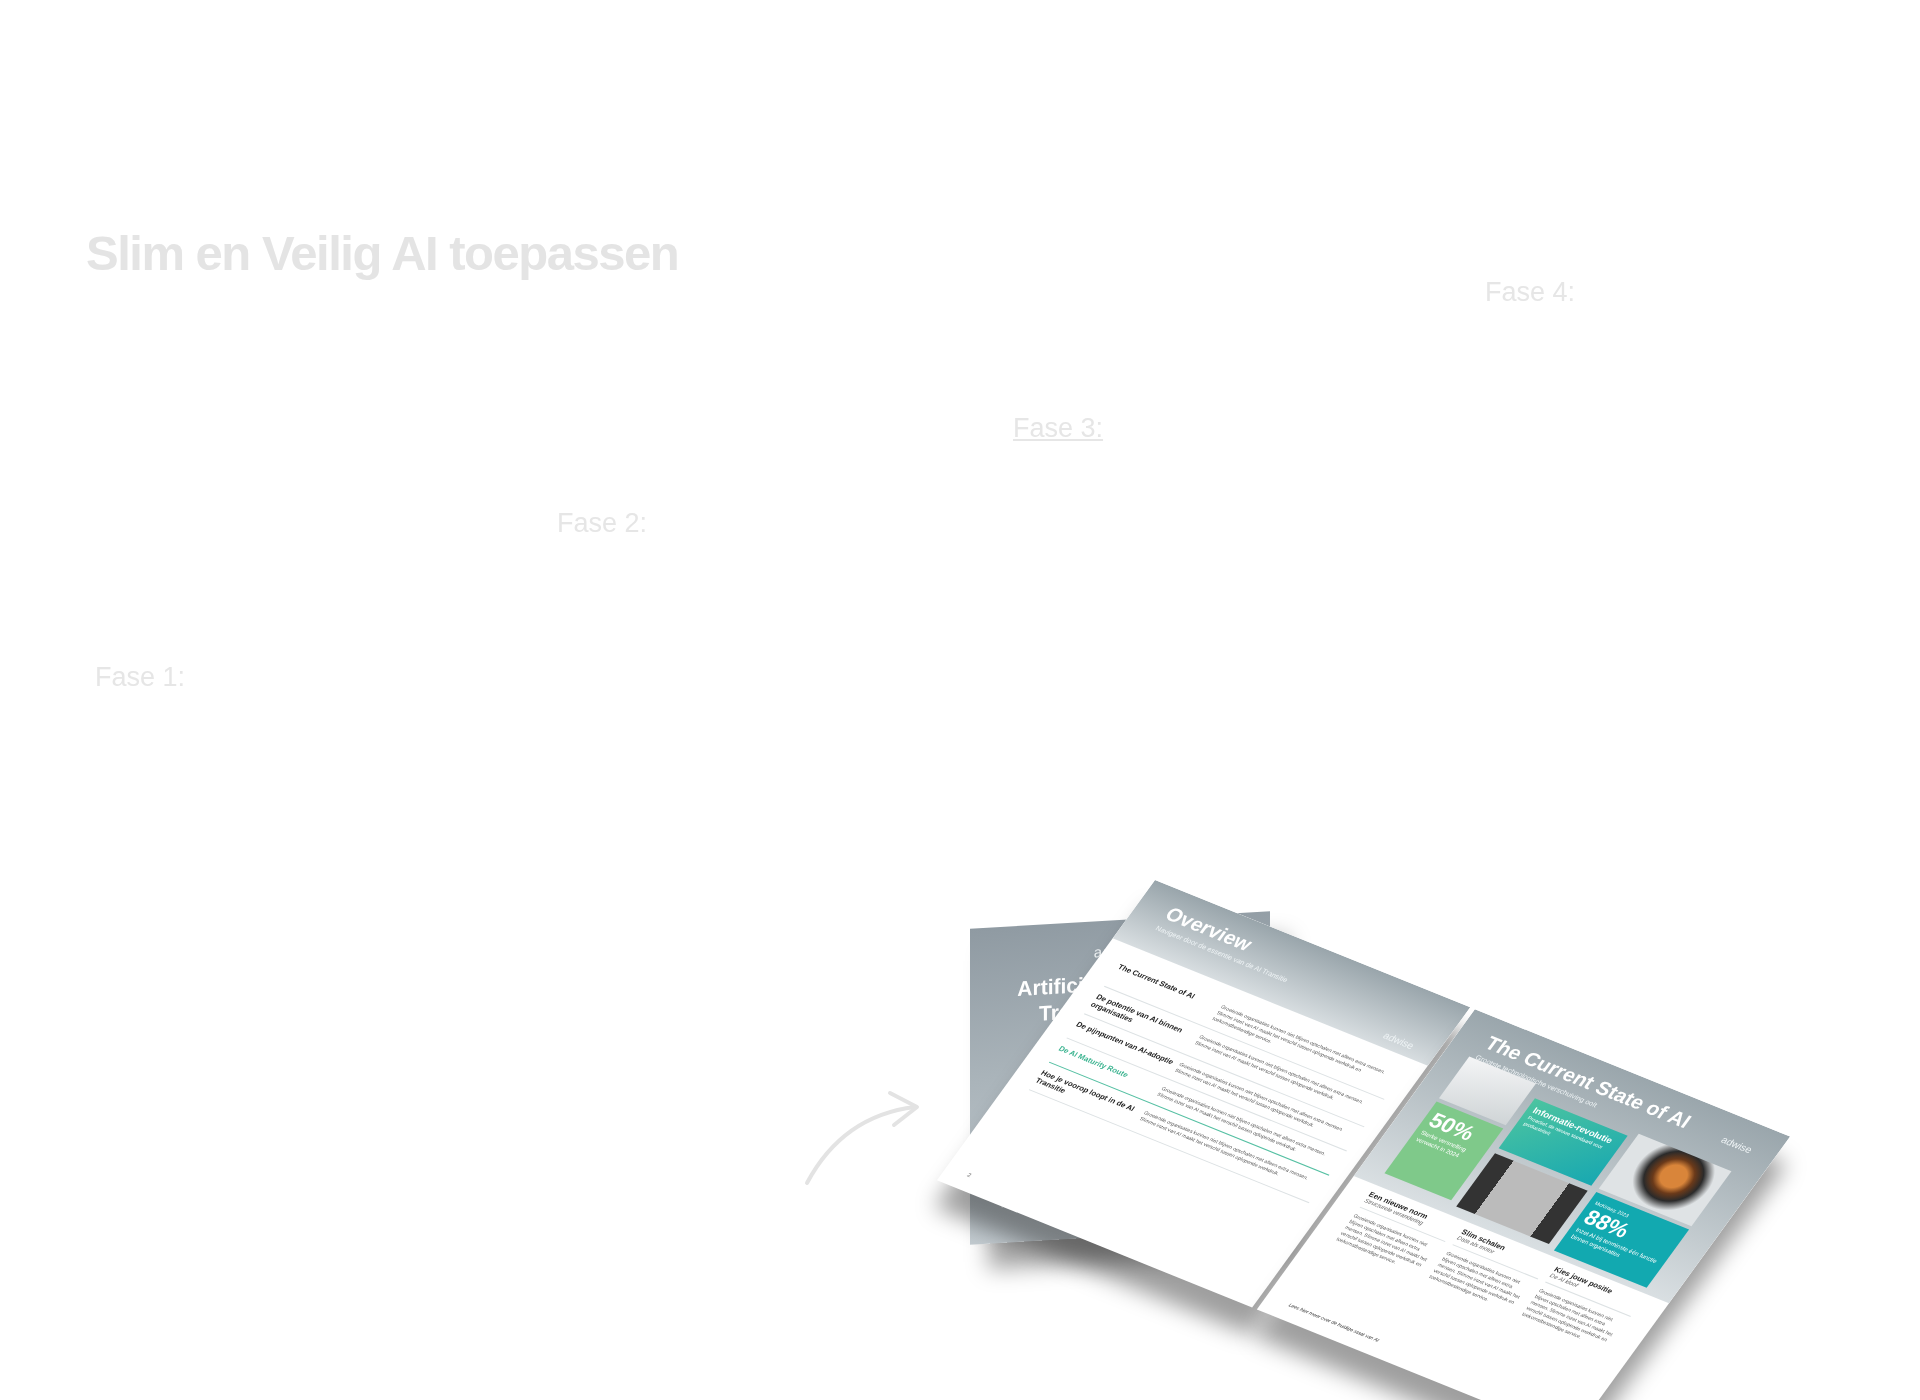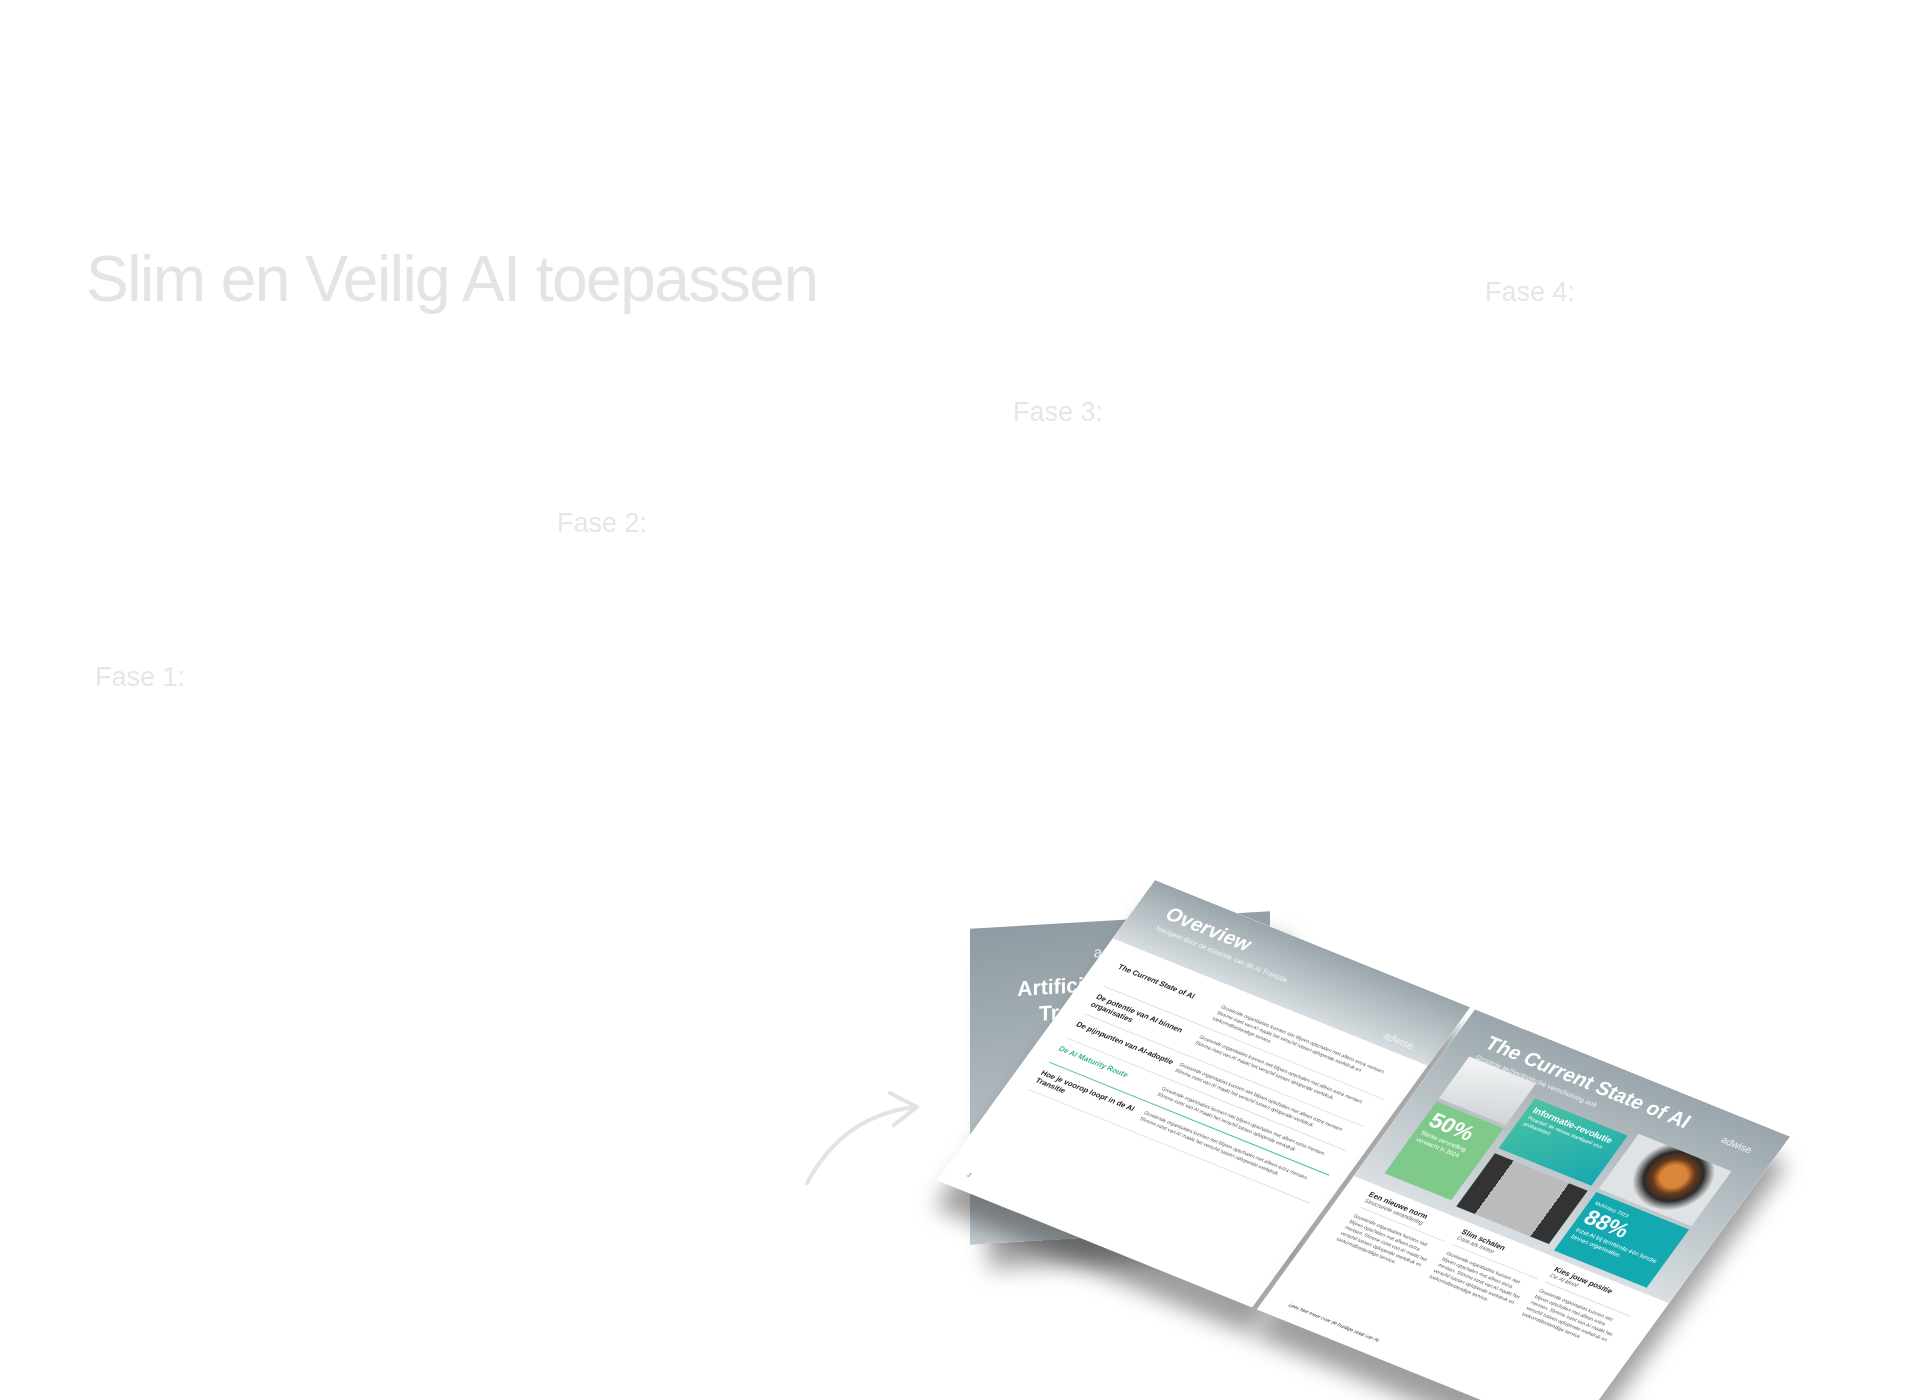--- a/index.html
+++ b/index.html
@@ -2,31 +2,31 @@
 <html><head>
 <meta charset="utf-8">
 <style>
   html, body { margin:0; padding:0; }
   body {
     width:1920px; height:1400px; position:relative; overflow:hidden;
     background:#ffffff;
     font-family:"Liberation Sans", sans-serif;
   }
   .headline {
-    position:absolute; left:86px; top:204px;
-    font-size:64px; font-weight:400; letter-spacing:-1.5px;
+    position:absolute; left:86px; top:196px;
+    font-size:49px; font-weight:700; letter-spacing:-1.5px;
     color:#e4e4e4; white-space:nowrap; line-height:1;
   }
   .fase {
     position:absolute; font-size:27px; color:#e6e6e6;
     white-space:nowrap; line-height:1;
   }
   .fase1 { left:95px; top:664px; }
   .fase2 { left:557px; top:510px; }
-  .fase3 { left:1013px; top:399px; }
+  .fase3 { left:1013px; top:415px;text-decoration:underline; }
   .fase4 { left:1485px; top:279px; }
 
   .arrow { position:absolute; left:795px; top:1085px; width:135px; height:105px; }
 
   
   .mockup { position:absolute; left:940px; top:860px; width:980px; height:540px; }
 
   .cover {
     position:absolute; left:30px; top:60px; width:300px; height:316px;
     background:linear-gradient(175deg,#8f9aa2 0%,#aab4ba 45%,#c7cfd4 100%);

